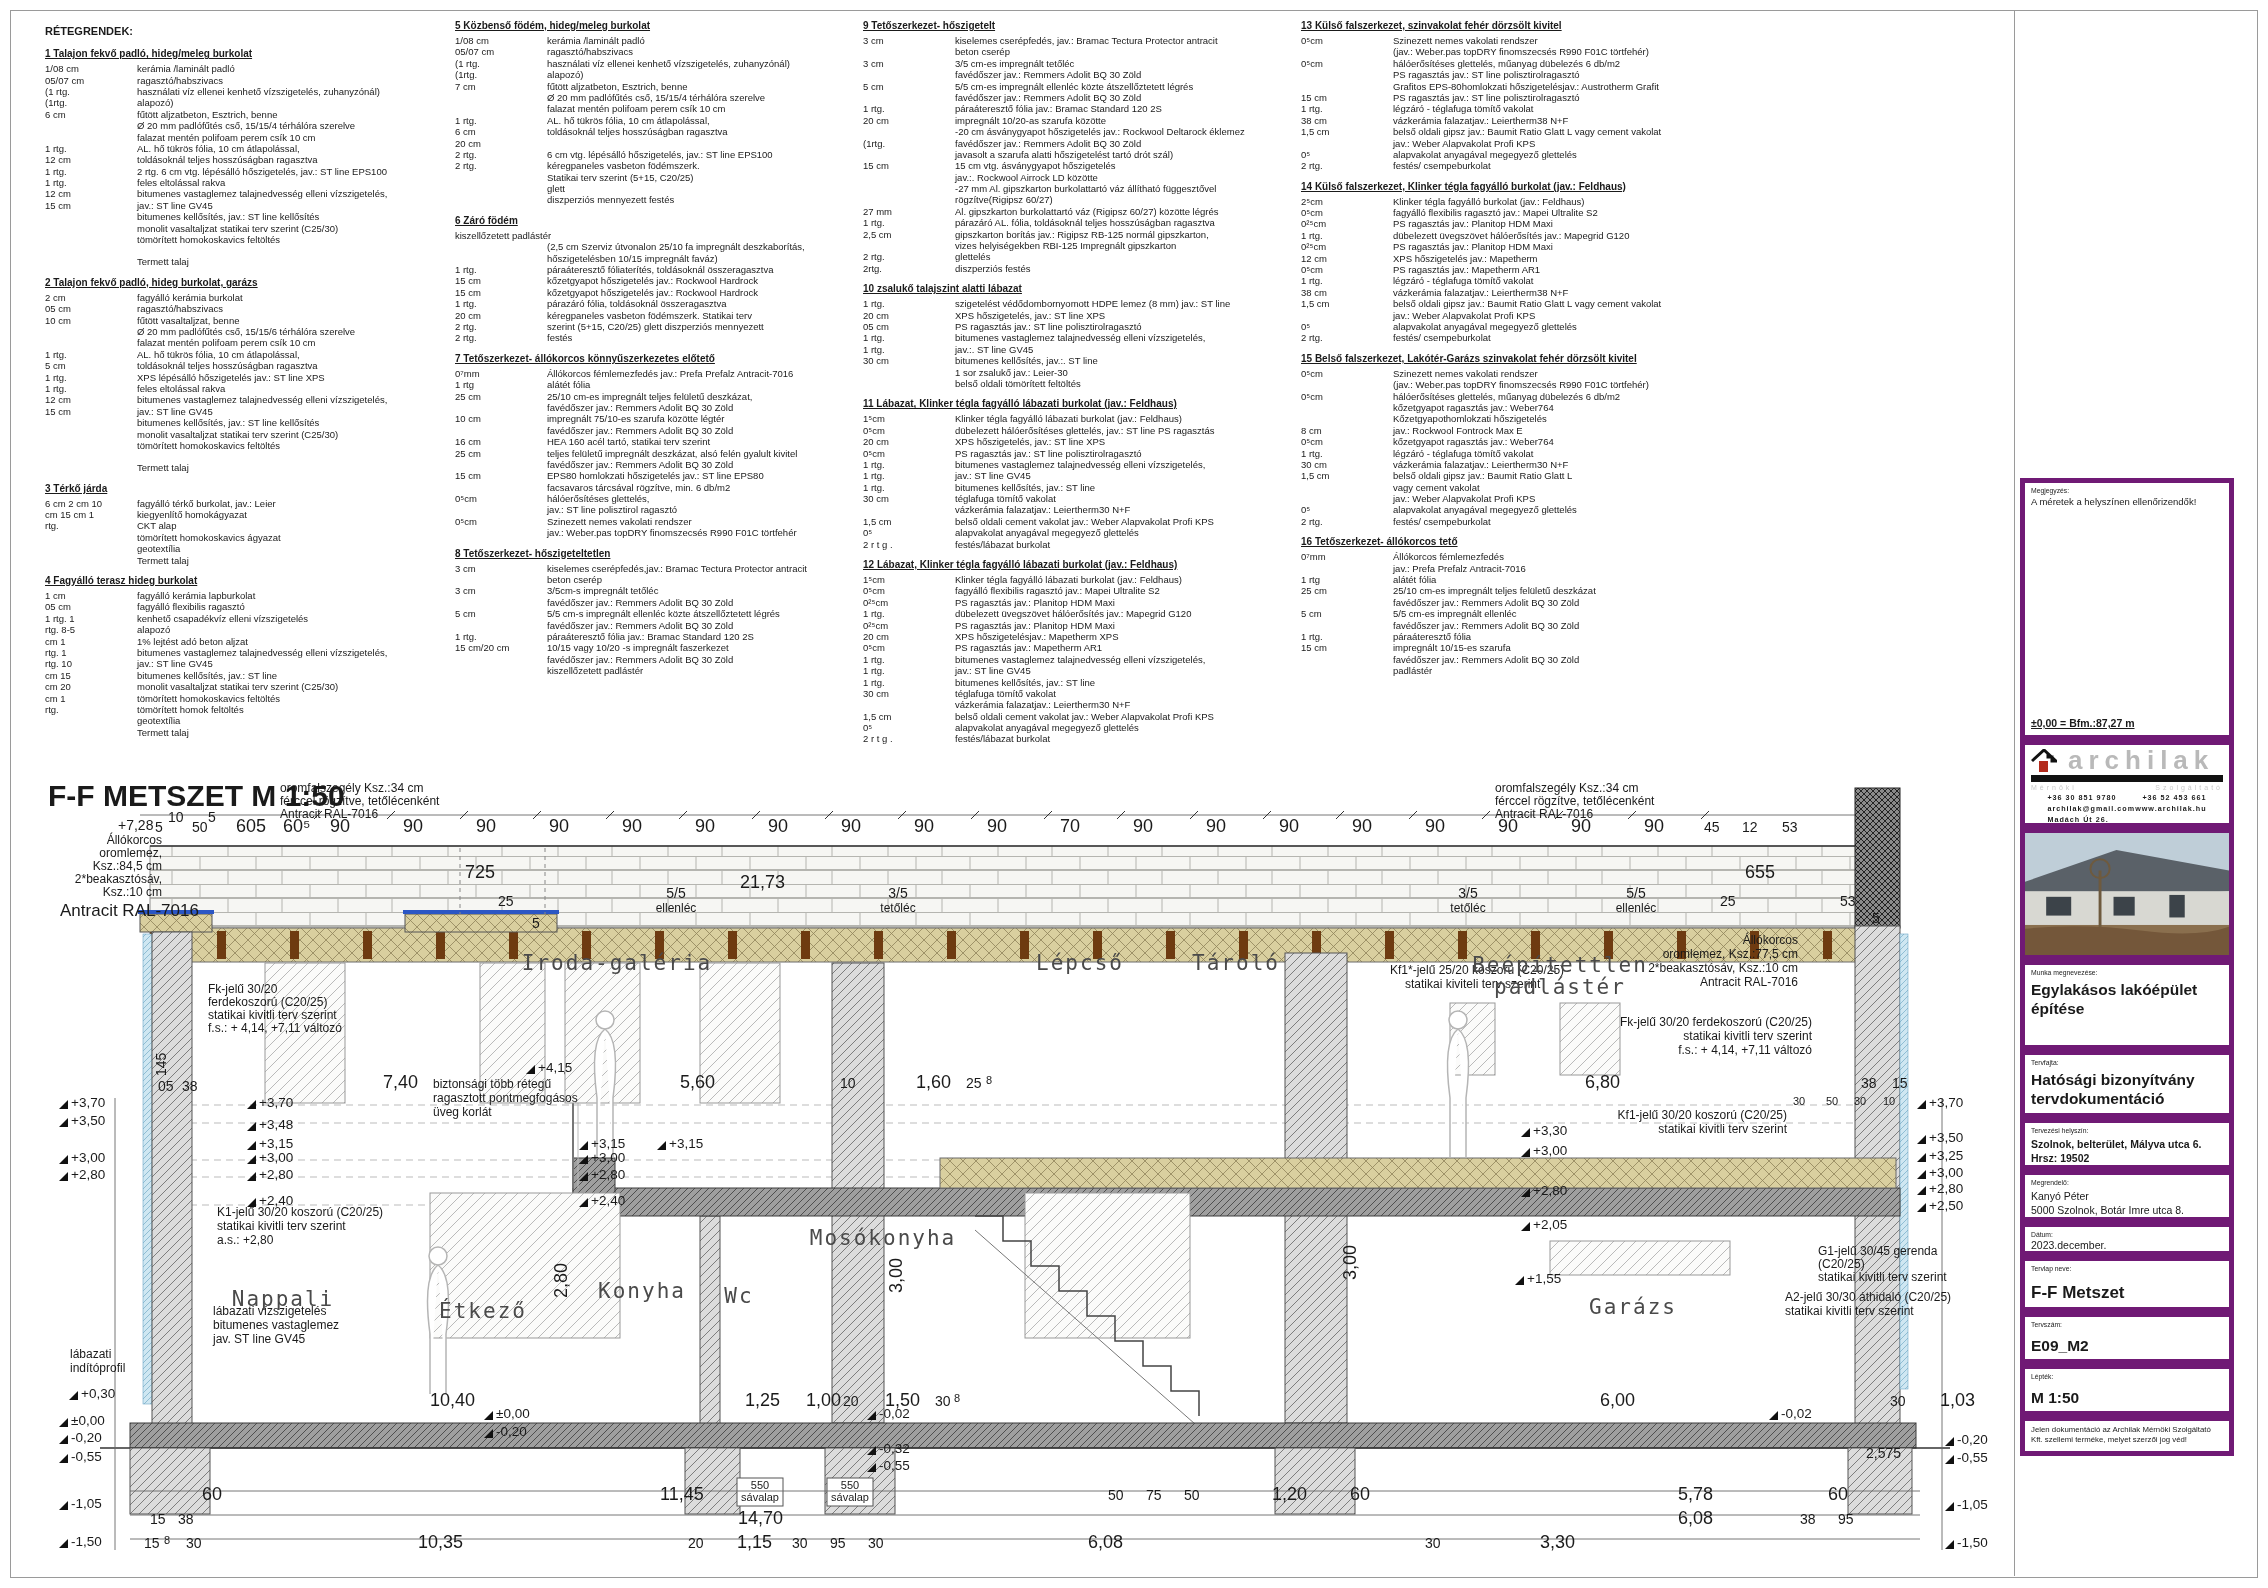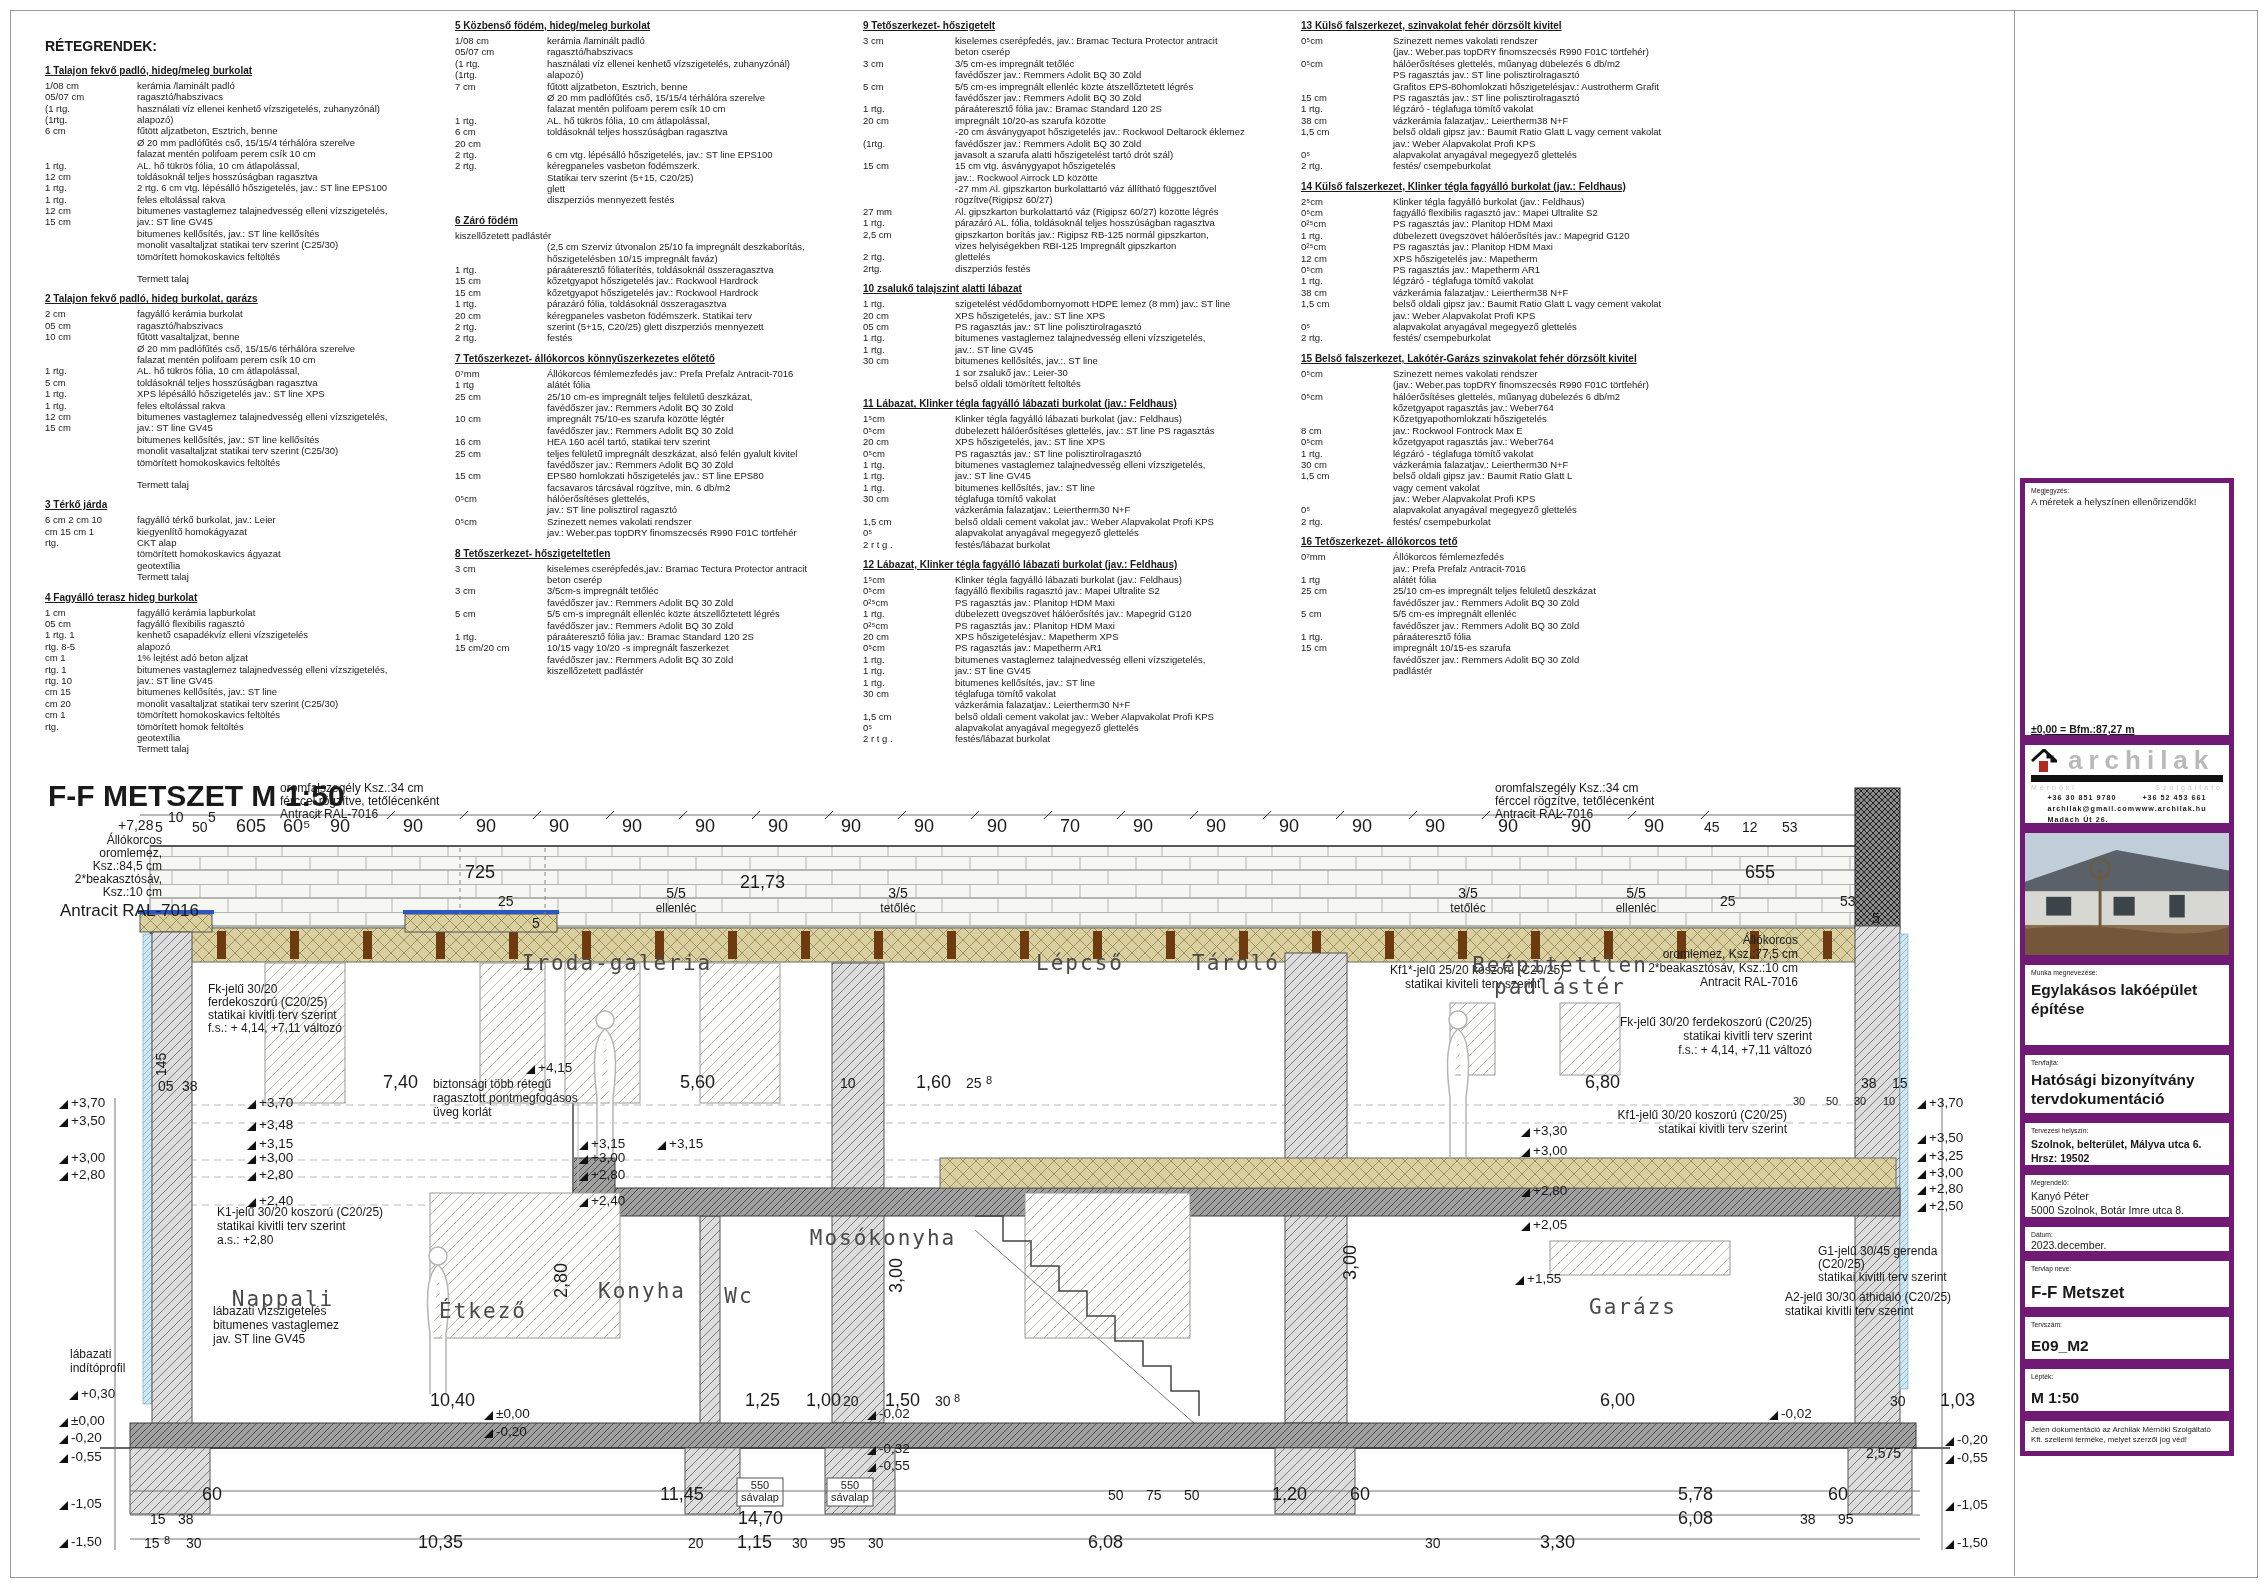--- a/index.html
+++ b/index.html
@@ -5,33 +5,33 @@
   html,body{margin:0;padding:0;background:#e8e8e6;}
   #sheet{position:relative;width:2268px;height:1588px;background:#ffffff;overflow:hidden;
          font-family:"Liberation Sans",sans-serif;color:#1a1a1a;}
   #frame{position:absolute;left:10px;top:10px;width:2246px;height:1566px;border:1px solid #9a9a9a;}
   #panel-sep{position:absolute;left:2014px;top:10px;width:1px;height:1566px;background:#9a9a9a;}
 
   
   #legend{position:absolute;left:45px;top:20px;width:1675px;font-size:9.5px;line-height:1.2;}
   .lcol{position:absolute;top:0;width:392px;}
   #lcol0{left:0px;} #lcol1{left:410px;} #lcol2{left:818px;} #lcol3{left:1256px;}
-  .legend-head{font-weight:bold;font-size:14px;margin:18px 0 10px 0;}
+  .legend-head{font-weight:bold;font-size:11px;margin:5px 0 10px 0;}
   .lsec{margin-bottom:9px;}
   .lsec-title{font-weight:bold;text-decoration:underline;margin-bottom:3px;font-size:10px;}
   .lrow{display:grid;grid-template-columns:92px 1fr;}
   .lsz{white-space:nowrap;}
   .lrow div{min-height:11px;}
 
   
   #sidebar{position:absolute;left:2020px;top:478px;width:214px;font-size:10px;}
   .sb-box{border:5px solid #701a75;background:#fff;padding:4px 6px;position:relative;box-sizing:border-box;}
   .sb-label{font-size:6.8px;color:#222;}
   .sb-note-body{margin-top:2px;font-size:9.5px;}
-  .sb-datum-line{position:absolute;bottom:0;left:6px;font-weight:bold;text-decoration:underline;font-size:10.5px;}
+  .sb-datum-line{position:absolute;bottom:6px;left:6px;font-weight:bold;text-decoration:underline;font-size:10.5px;}
   .sb-big{font-weight:bold;font-size:15.5px;line-height:1.25;margin-top:4px;}
   .sb-med{font-weight:bold;font-size:10.5px;margin-top:4px;line-height:1.3;}
   .sb-reg{font-size:10.5px;margin-top:3px;line-height:1.35;}
   .sb-footer{font-size:7.8px;line-height:1.3;}
   #logo-row{display:flex;align-items:flex-start;gap:11px;}
   #logo-word{font-size:26px;letter-spacing:6px;color:#b9b9b9;font-weight:bold;line-height:0.9;}
   #logo-bar{height:7px;background:#111;margin-top:2px;}
   #logo-sub{display:flex;justify-content:space-between;color:#c9c9c9;font-size:7px;letter-spacing:3px;margin-top:2px;}
   .contact-grid{display:flex;justify-content:center;font-weight:bold;font-size:7.2px;letter-spacing:1px;margin-top:2px;line-height:1.5;}
   #house-icon{width:26px;height:24px;position:relative;flex:0 0 auto;}

